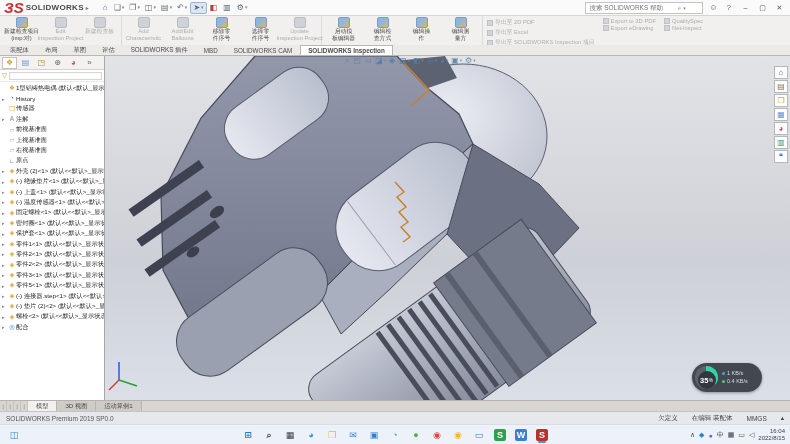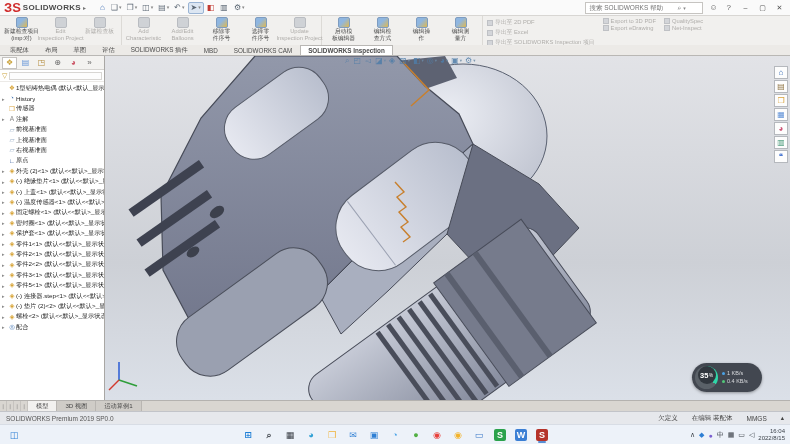--- a/index.html
+++ b/index.html
@@ -4,21 +4,21 @@
 <style>
   * { margin:0; padding:0; box-sizing:border-box; }
   html,body { width:790px; height:444px; overflow:hidden;
     font-family:"Liberation Sans","DejaVu Sans",sans-serif; }
   body { position:relative; background:#e9e9e9; font-size:7px; color:#333; }
 
   
   .titlebar { position:absolute; left:0; top:0; width:790px; height:16px;
     background:#fafafa; border-bottom:1px solid #d8d6d3; display:flex; align-items:center; }
   .brand { display:flex; align-items:center; gap:2px; padding:0 4px; }
-  .brand-mark { color:#d02c2c; font-weight:bold; font-size:13px; }
+  .brand-mark { color:#d02c2c; font-weight:bold; font-size:15px; font-style:italic; }
   .brand-name { font-weight:bold; font-size:8px; color:#4a4a4a; letter-spacing:.3px; }
   .brand-arrow { color:#777; font-size:6px; }
   .qa { display:flex; align-items:center; gap:1px; margin-left:8px; }
   .qa-icon { display:flex; align-items:center; padding:1px 2px; border-radius:2px; color:#5a6673; font-size:8px; line-height:1; }
   .qa-icon .caret { font-size:5px; color:#888; margin-left:1px; }
   .qa-icon.sel { background:#dce6f2; border:1px solid #9ab4d4; }
   .win-title { position:absolute; left:0; right:0; text-align:center; font-size:7.5px; color:#555; pointer-events:none; }
   .title-right { margin-left:auto; display:flex; align-items:center; gap:3px; padding-right:2px; }
   .searchbox { display:flex; align-items:center; gap:2px; border:1px solid #c6c4c1; background:#fff; height:12px; padding:0 3px; width:118px; }
   .searchbox input { border:none; outline:none; width:86px; font-size:6.5px; color:#555; background:transparent; font-family:inherit; }
@@ -68,21 +68,21 @@
   .headsup { position:absolute; left:240px; top:1px; display:flex; align-items:center; gap:3px; opacity:.85; }
   .hu-icon { display:flex; align-items:center; color:#4f7da8; font-size:8px; line-height:1; }
   .hu-icon .caret { font-size:4.5px; color:#6b8aa6; margin-left:1px; }
   .taskpane { position:absolute; right:2px; top:10px; display:flex; flex-direction:column; gap:1px; }
   .tp-icon { width:14px; height:13px; background:#fdfdfd; border:1px solid #b5b8bd; display:flex; align-items:center; justify-content:center; font-size:8px; }
   .net-widget { position:absolute; left:587px; top:307px; width:70px; height:29px;
     background:rgba(56,62,70,.94); border-radius:15px; display:flex; align-items:center; padding:0 6px 0 3px; gap:4px;
     box-shadow:0 1px 3px rgba(0,0,0,.35); }
   .gauge { width:23px; height:23px; border-radius:50%;
     background:conic-gradient(#2fd6a8 0 35%, #5a6168 35% 100%);
-    display:flex; align-items:flex-start; justify-content:center; flex:0 0 auto; }
+    display:flex; align-items:flex-end; justify-content:center; flex:0 0 auto; }
   .gauge-inner { width:18px; height:18px; border-radius:50%; background:#31373e;
     display:flex; align-items:center; justify-content:center; color:#fff; font-size:7.5px; font-weight:bold; }
   .gauge-inner .pct { font-size:4.5px; font-weight:normal; margin-left:.5px; }
   .net-rows { display:flex; flex-direction:column; gap:2px; }
   .net-row { display:flex; align-items:center; gap:2px; color:#d8dadd; font-size:5.5px; line-height:1; }
   .dot { width:3px; height:3px; border-radius:50%; }
   .dot.up { background:#4aa3e8; } .dot.dn { background:#52c878; }
   .triad { position:absolute; left:2px; bottom:8px; }
 
   

